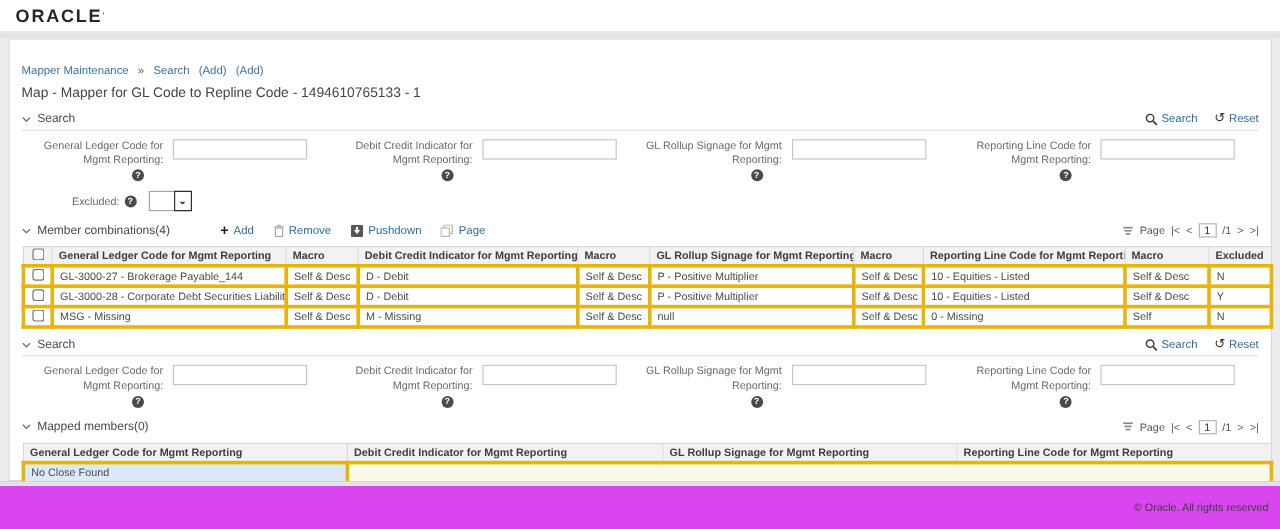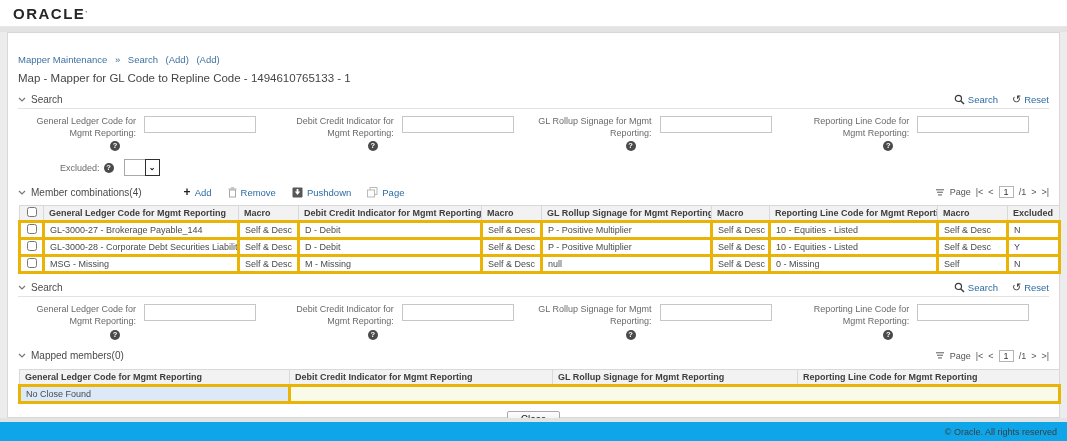--- a/index.html
+++ b/index.html
@@ -73,21 +73,21 @@
 
   .section { margin-top:6px; }
 
   
   .close-row { text-align:center; margin-top:5px; }
   .close-btn { font-family:"Liberation Sans", sans-serif; font-size:10px; color:#222;
     border:1px solid #a9a9a9; border-radius:2px; background:linear-gradient(#fdfdfd,#e7e7e7);
     padding:2px 13px; cursor:pointer; }
 
   
-  .footer { flex:none; height:23px; background:#0ea5e9; border-top:4px solid #e3e3e3;
+  .footer { flex:none; height:40px; background:#d946ef; border-top:4px solid #e3e3e3;
     display:flex; align-items:center; justify-content:flex-end; padding-right:10px;
     font-size:9px; color:#3d3d3d; }
 
   svg { display:block; }
 </style>
 </head>
 <body>
 
 <div class="topbar">
   <span class="logo">ORACLE</span>

